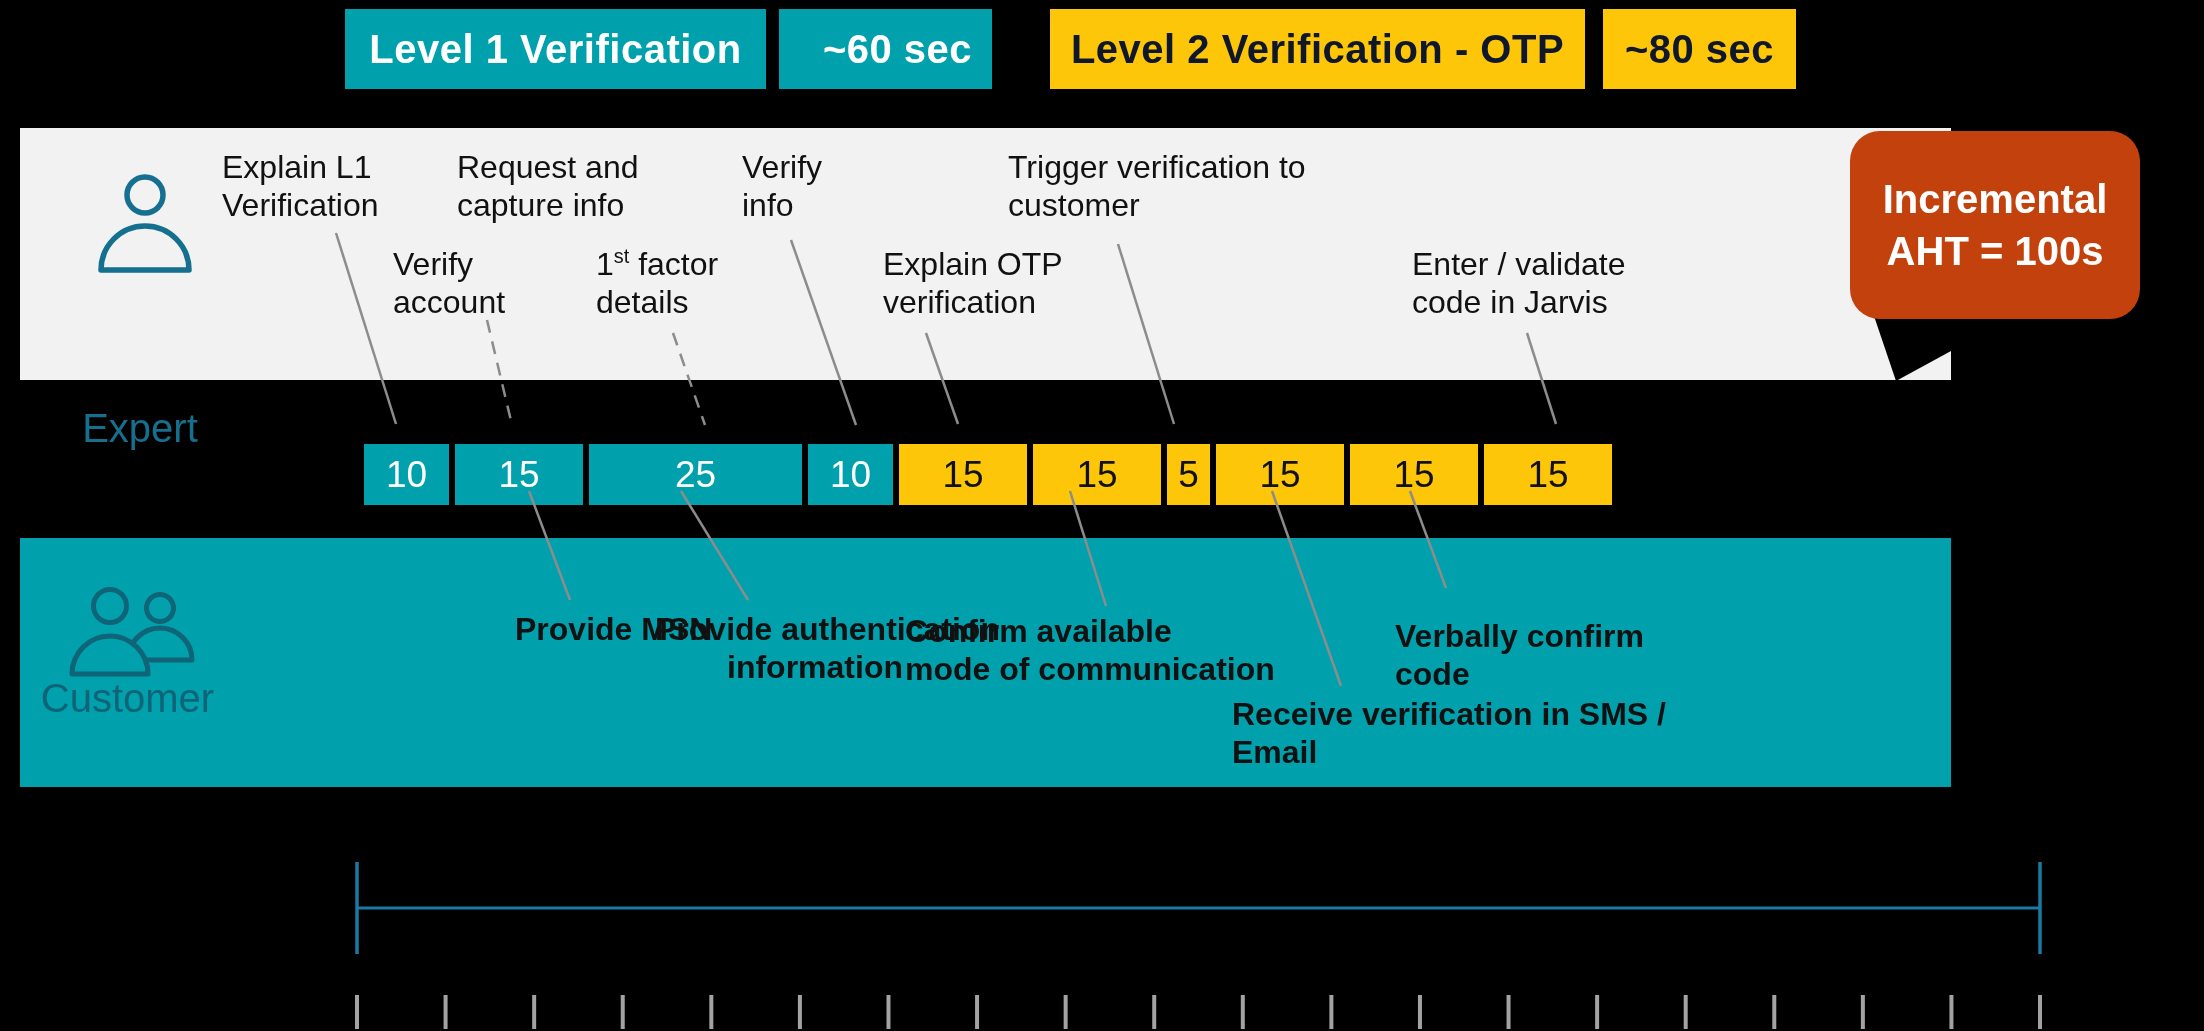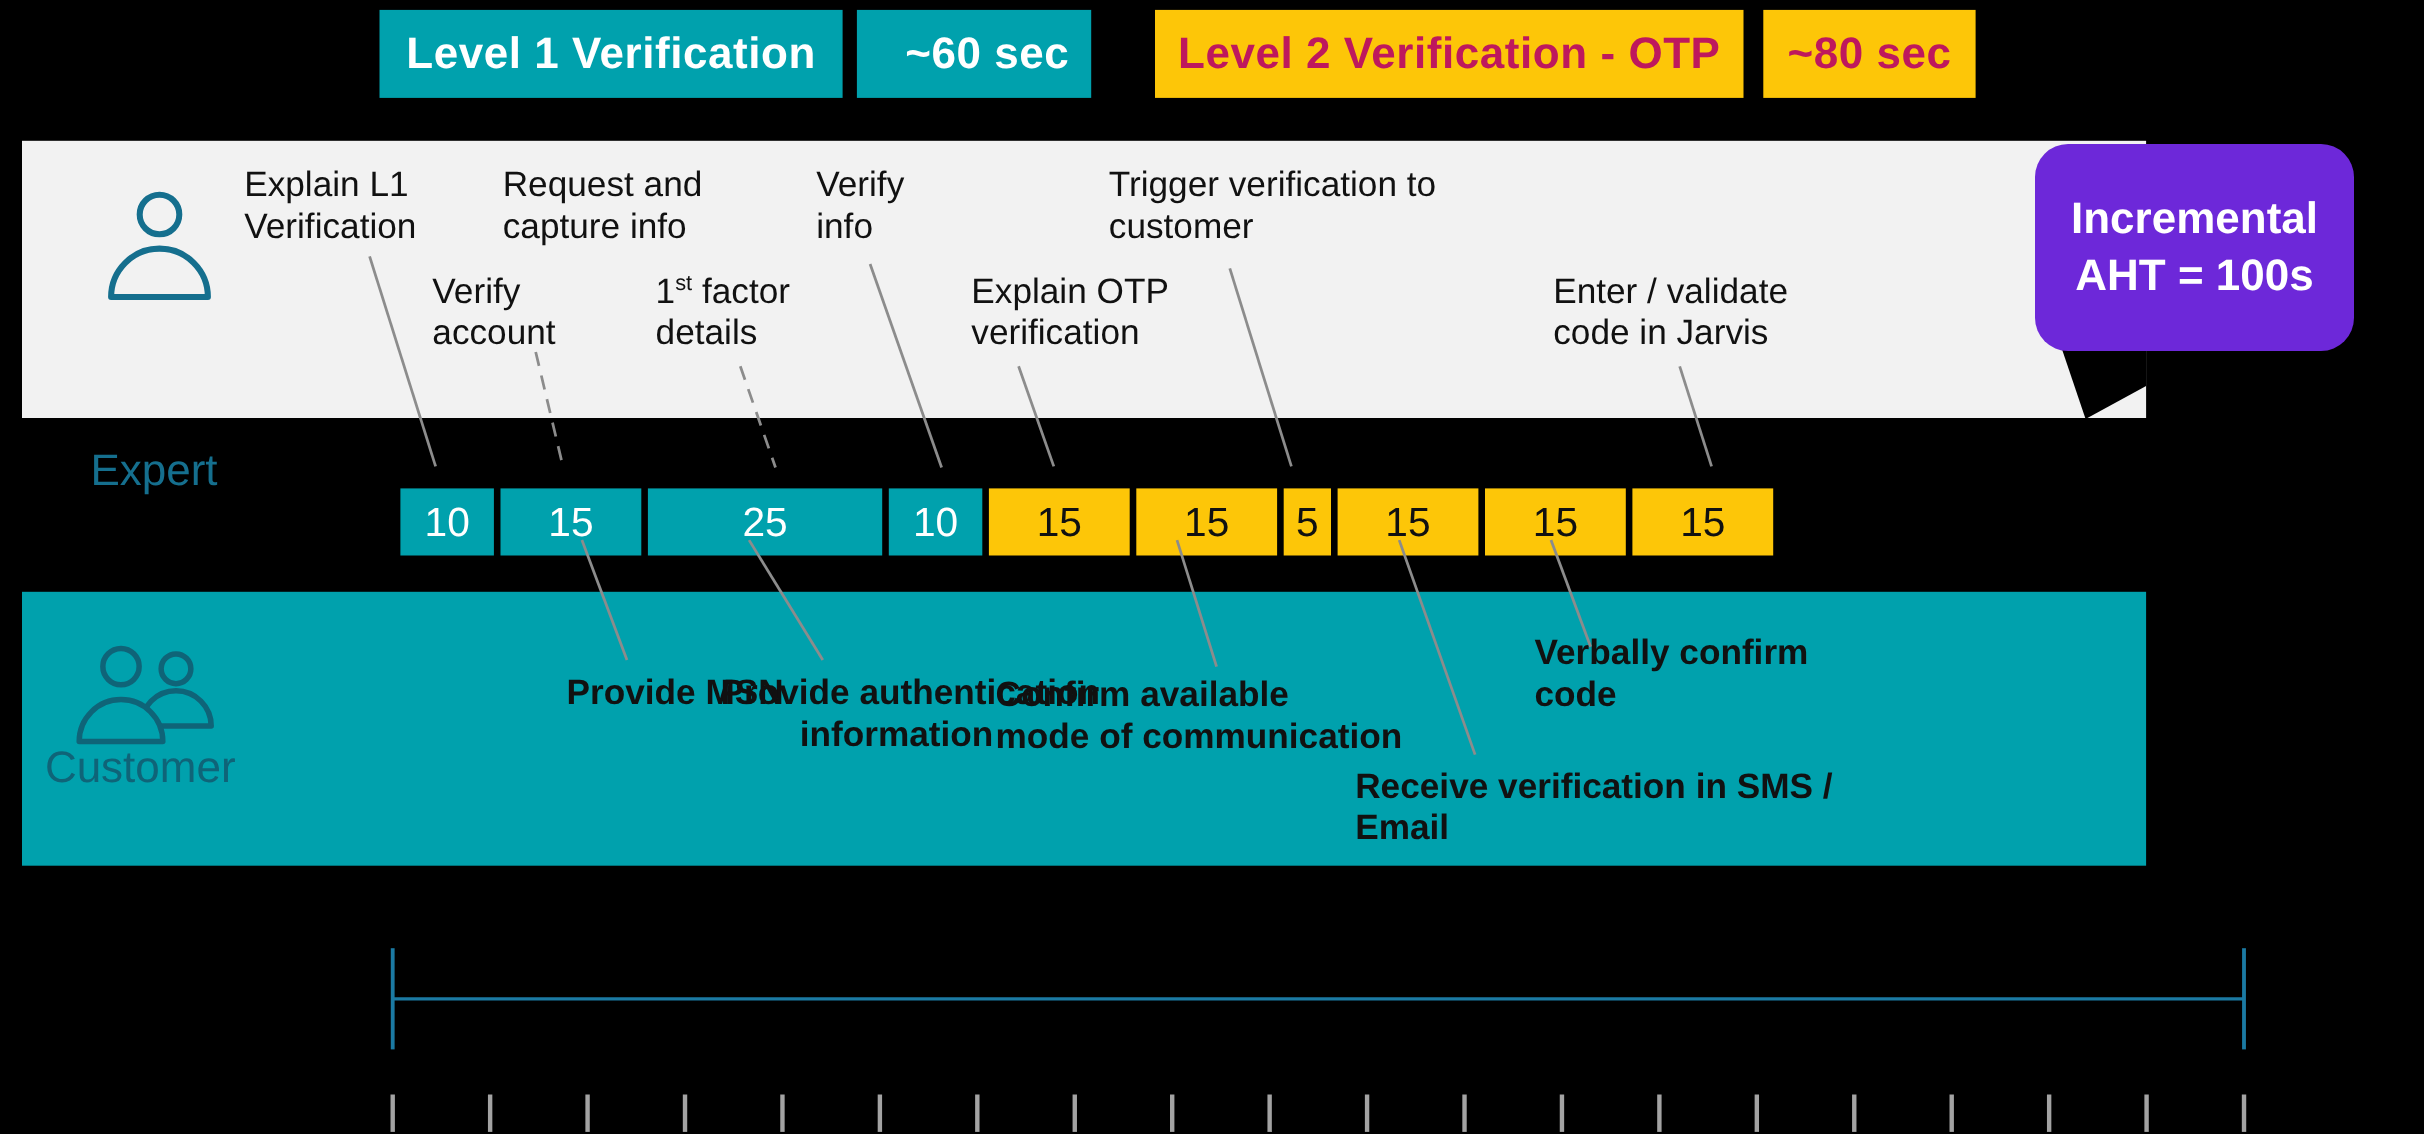--- a/index.html
+++ b/index.html
@@ -4,21 +4,21 @@
 <style>
   html,body{margin:0;padding:0;background:#000;}
   body{width:2204px;height:1031px;position:relative;overflow:hidden;
        font-family:"Liberation Sans", sans-serif;}
   .stage{position:absolute;left:0;top:0;width:2204px;height:1031px;}
 
   
   .hbox{position:absolute;top:9px;height:80px;display:flex;align-items:center;
         justify-content:center;font-size:40px;font-weight:600;letter-spacing:0.5px;}
   .hbox.teal{background:#00A1AD;color:#fff;}
-  .hbox.yellow{background:#FDC608;color:#be185d;}
+  .hbox.yellow{background:#FDC608;color:#0f172a;}
   #h-l1{left:345px;width:421px;}
   #h-t1{left:779px;width:189px;padding-left:24px;}
   #h-l2{left:1050px;width:535px;}
   #h-t2{left:1603px;width:193px;}
 
   
   .lane{position:absolute;left:20px;width:1931px;}
   #lane-expert{top:128px;height:252px;background:#F2F2F2;}
   #lane-customer{top:538px;height:249px;background:#00A1AD;}
   .lane-title{position:absolute;font-size:40px;}
@@ -32,21 +32,21 @@
   .task sup{font-size:0.62em;vertical-align:super;line-height:0;}
 
   
   .block{position:absolute;top:444px;height:61px;display:flex;align-items:center;
          justify-content:center;font-size:37px;}
   .block.teal{background:#00A1AD;color:#fff;}
   .block.yellow{background:#FDC608;color:#111;}
 
   
   #callout{position:absolute;left:1850px;top:131px;width:290px;height:188px;
-           background:#6d28d9;border-radius:30px;display:flex;flex-direction:column;
+           background:#c2410c;border-radius:30px;display:flex;flex-direction:column;
            align-items:center;justify-content:center;color:#fff;font-size:40px;
            line-height:52px;font-weight:600;z-index:6;}
   svg.overlay{position:absolute;left:0;top:0;z-index:5;pointer-events:none;}
 </style>
 </head>
 <body>
 
 <div class="stage">
 
   <div class="lane" id="lane-expert">
@@ -184,21 +184,21 @@
         <div><span>information</span></div>
       </div>
       <div class="task customer" style="left: 905px; top: 612px;">
         <div><span>Confirm available</span></div>
         <div><span>mode of communication</span></div>
       </div>
       <div class="task customer" style="left: 1232px; top: 695px;">
         <div><span>Receive verification in SMS /</span></div>
         <div><span>Email</span></div>
       </div>
-      <div class="task customer" style="left: 1395px; top: 574px;">
+      <div class="task customer" style="left: 1395px; top: 617px;">
         <div><span>Verbally confirm</span></div>
         <div><span>code</span></div>
       </div>
     </div>
 
   <div id="callout">
     <div>Incremental</div>
     <div>AHT = 100s</div>
   </div>
 </div>

